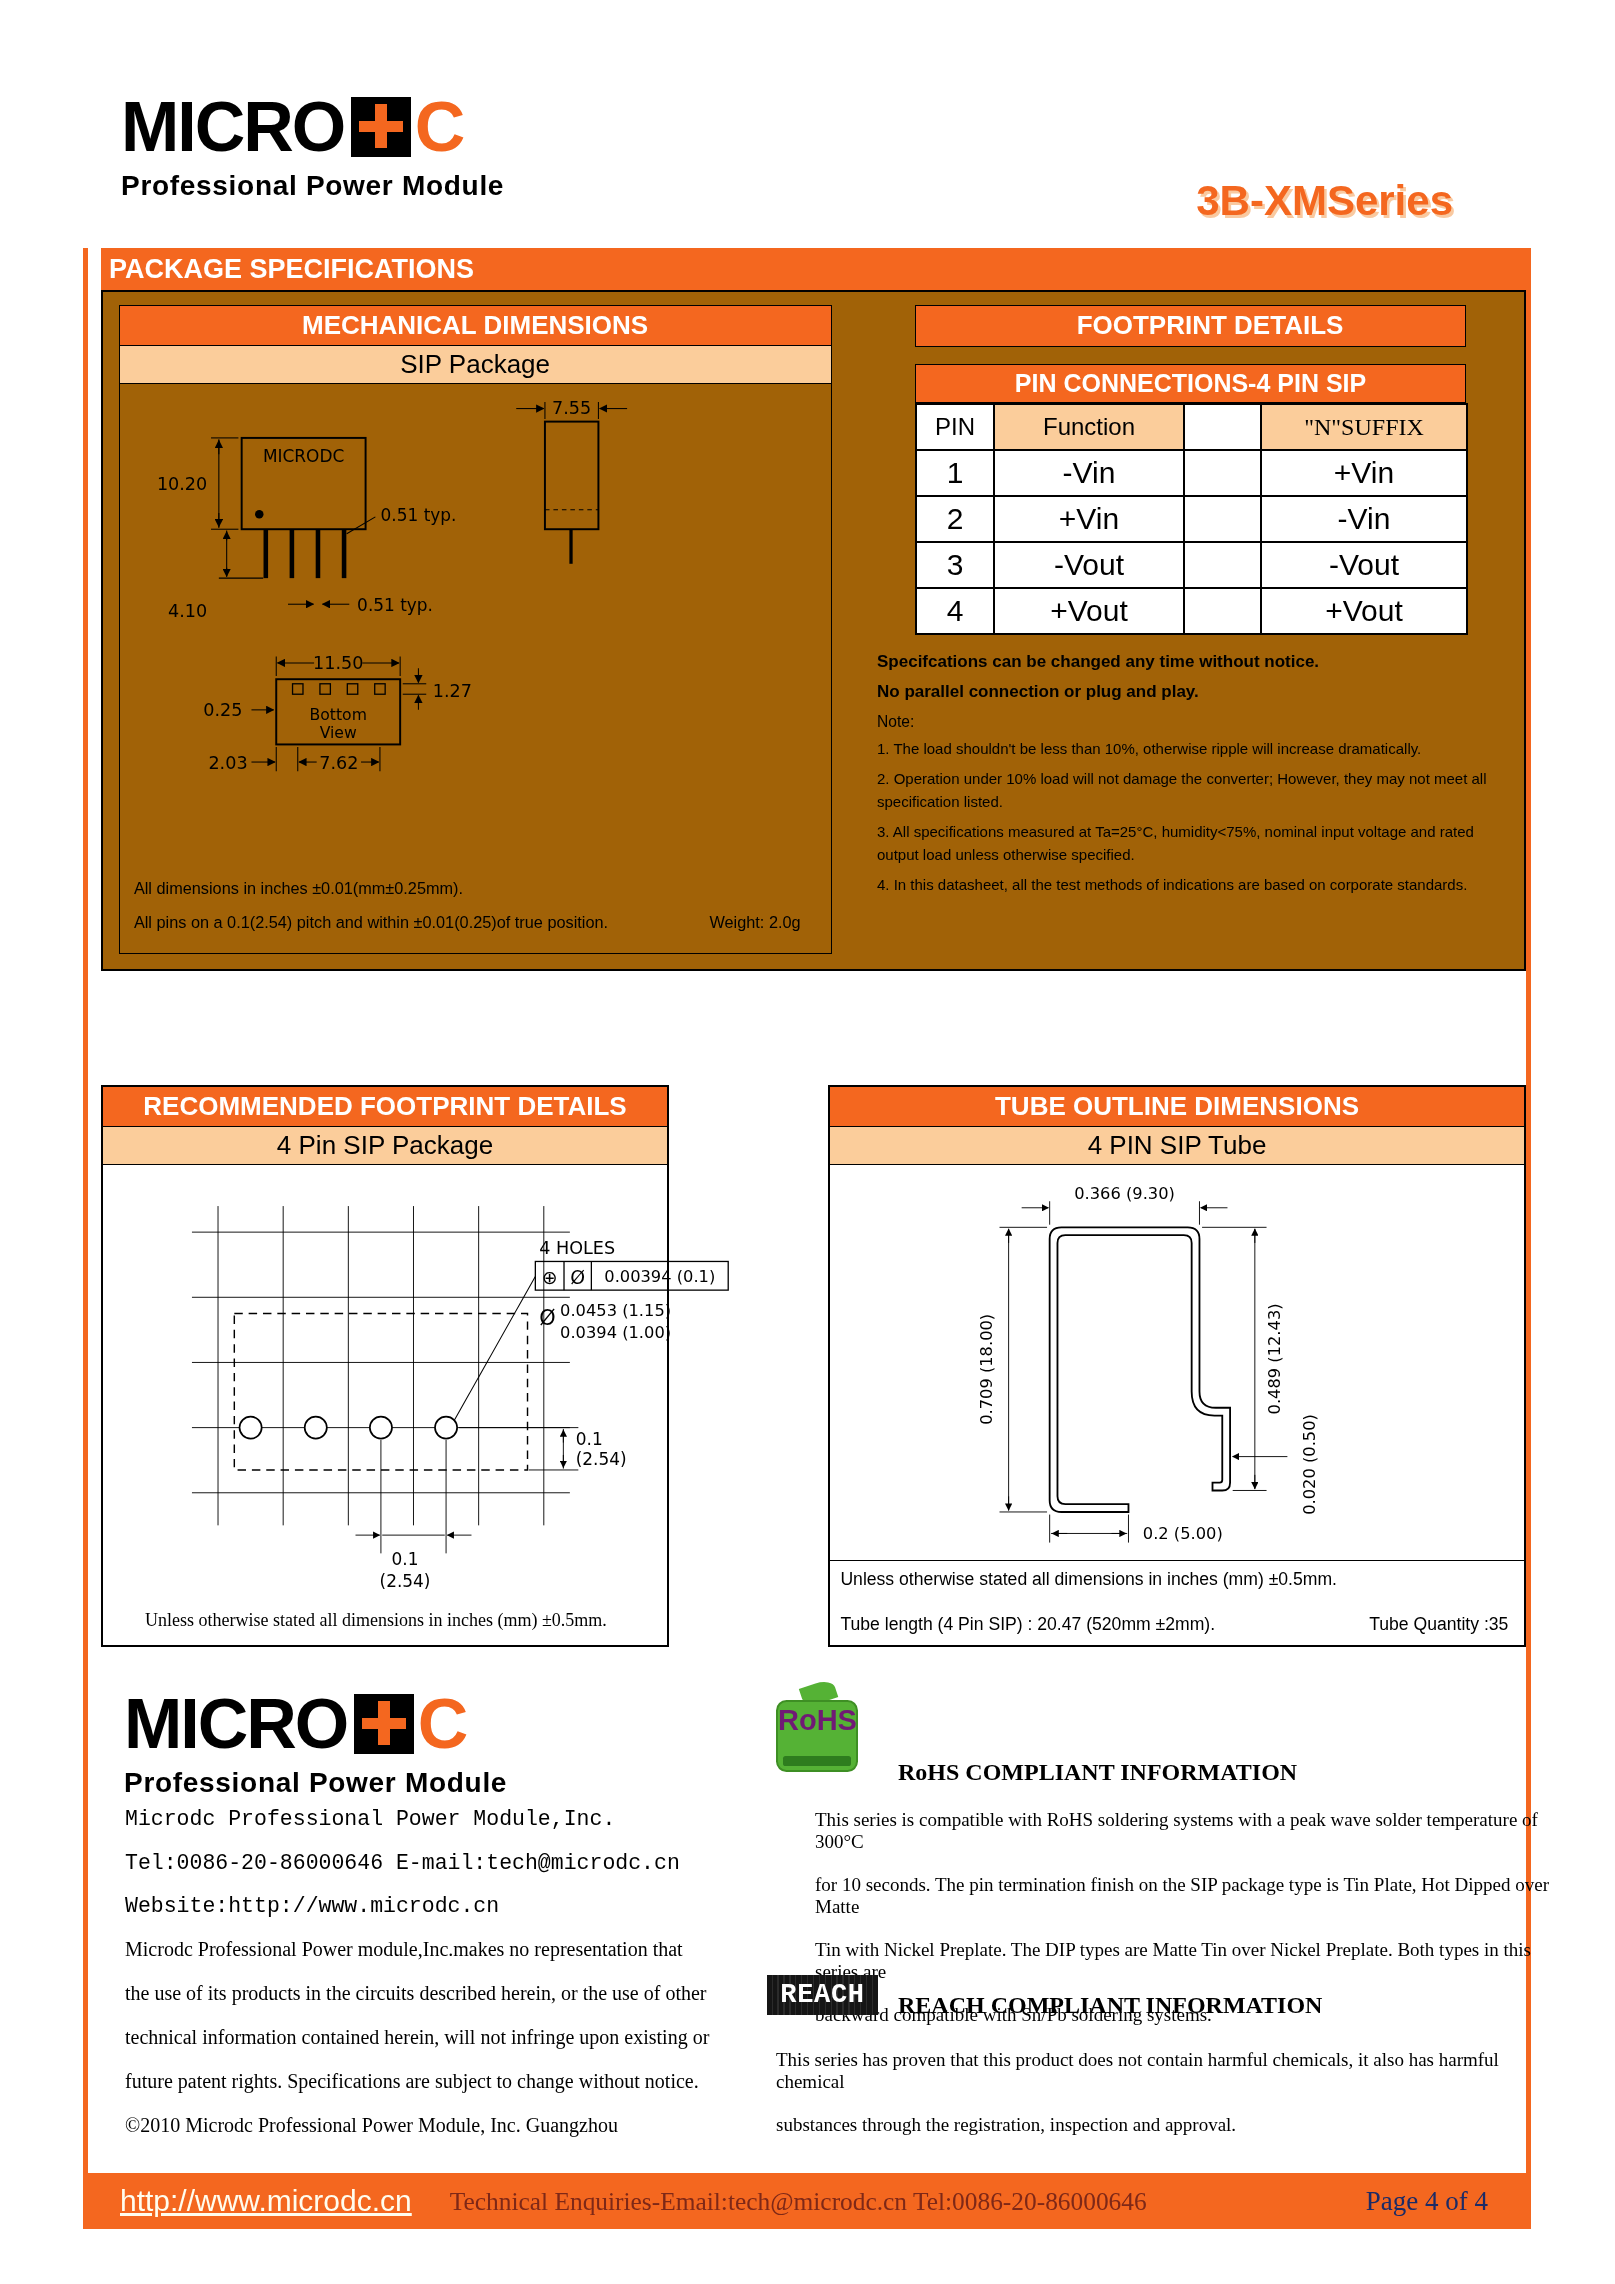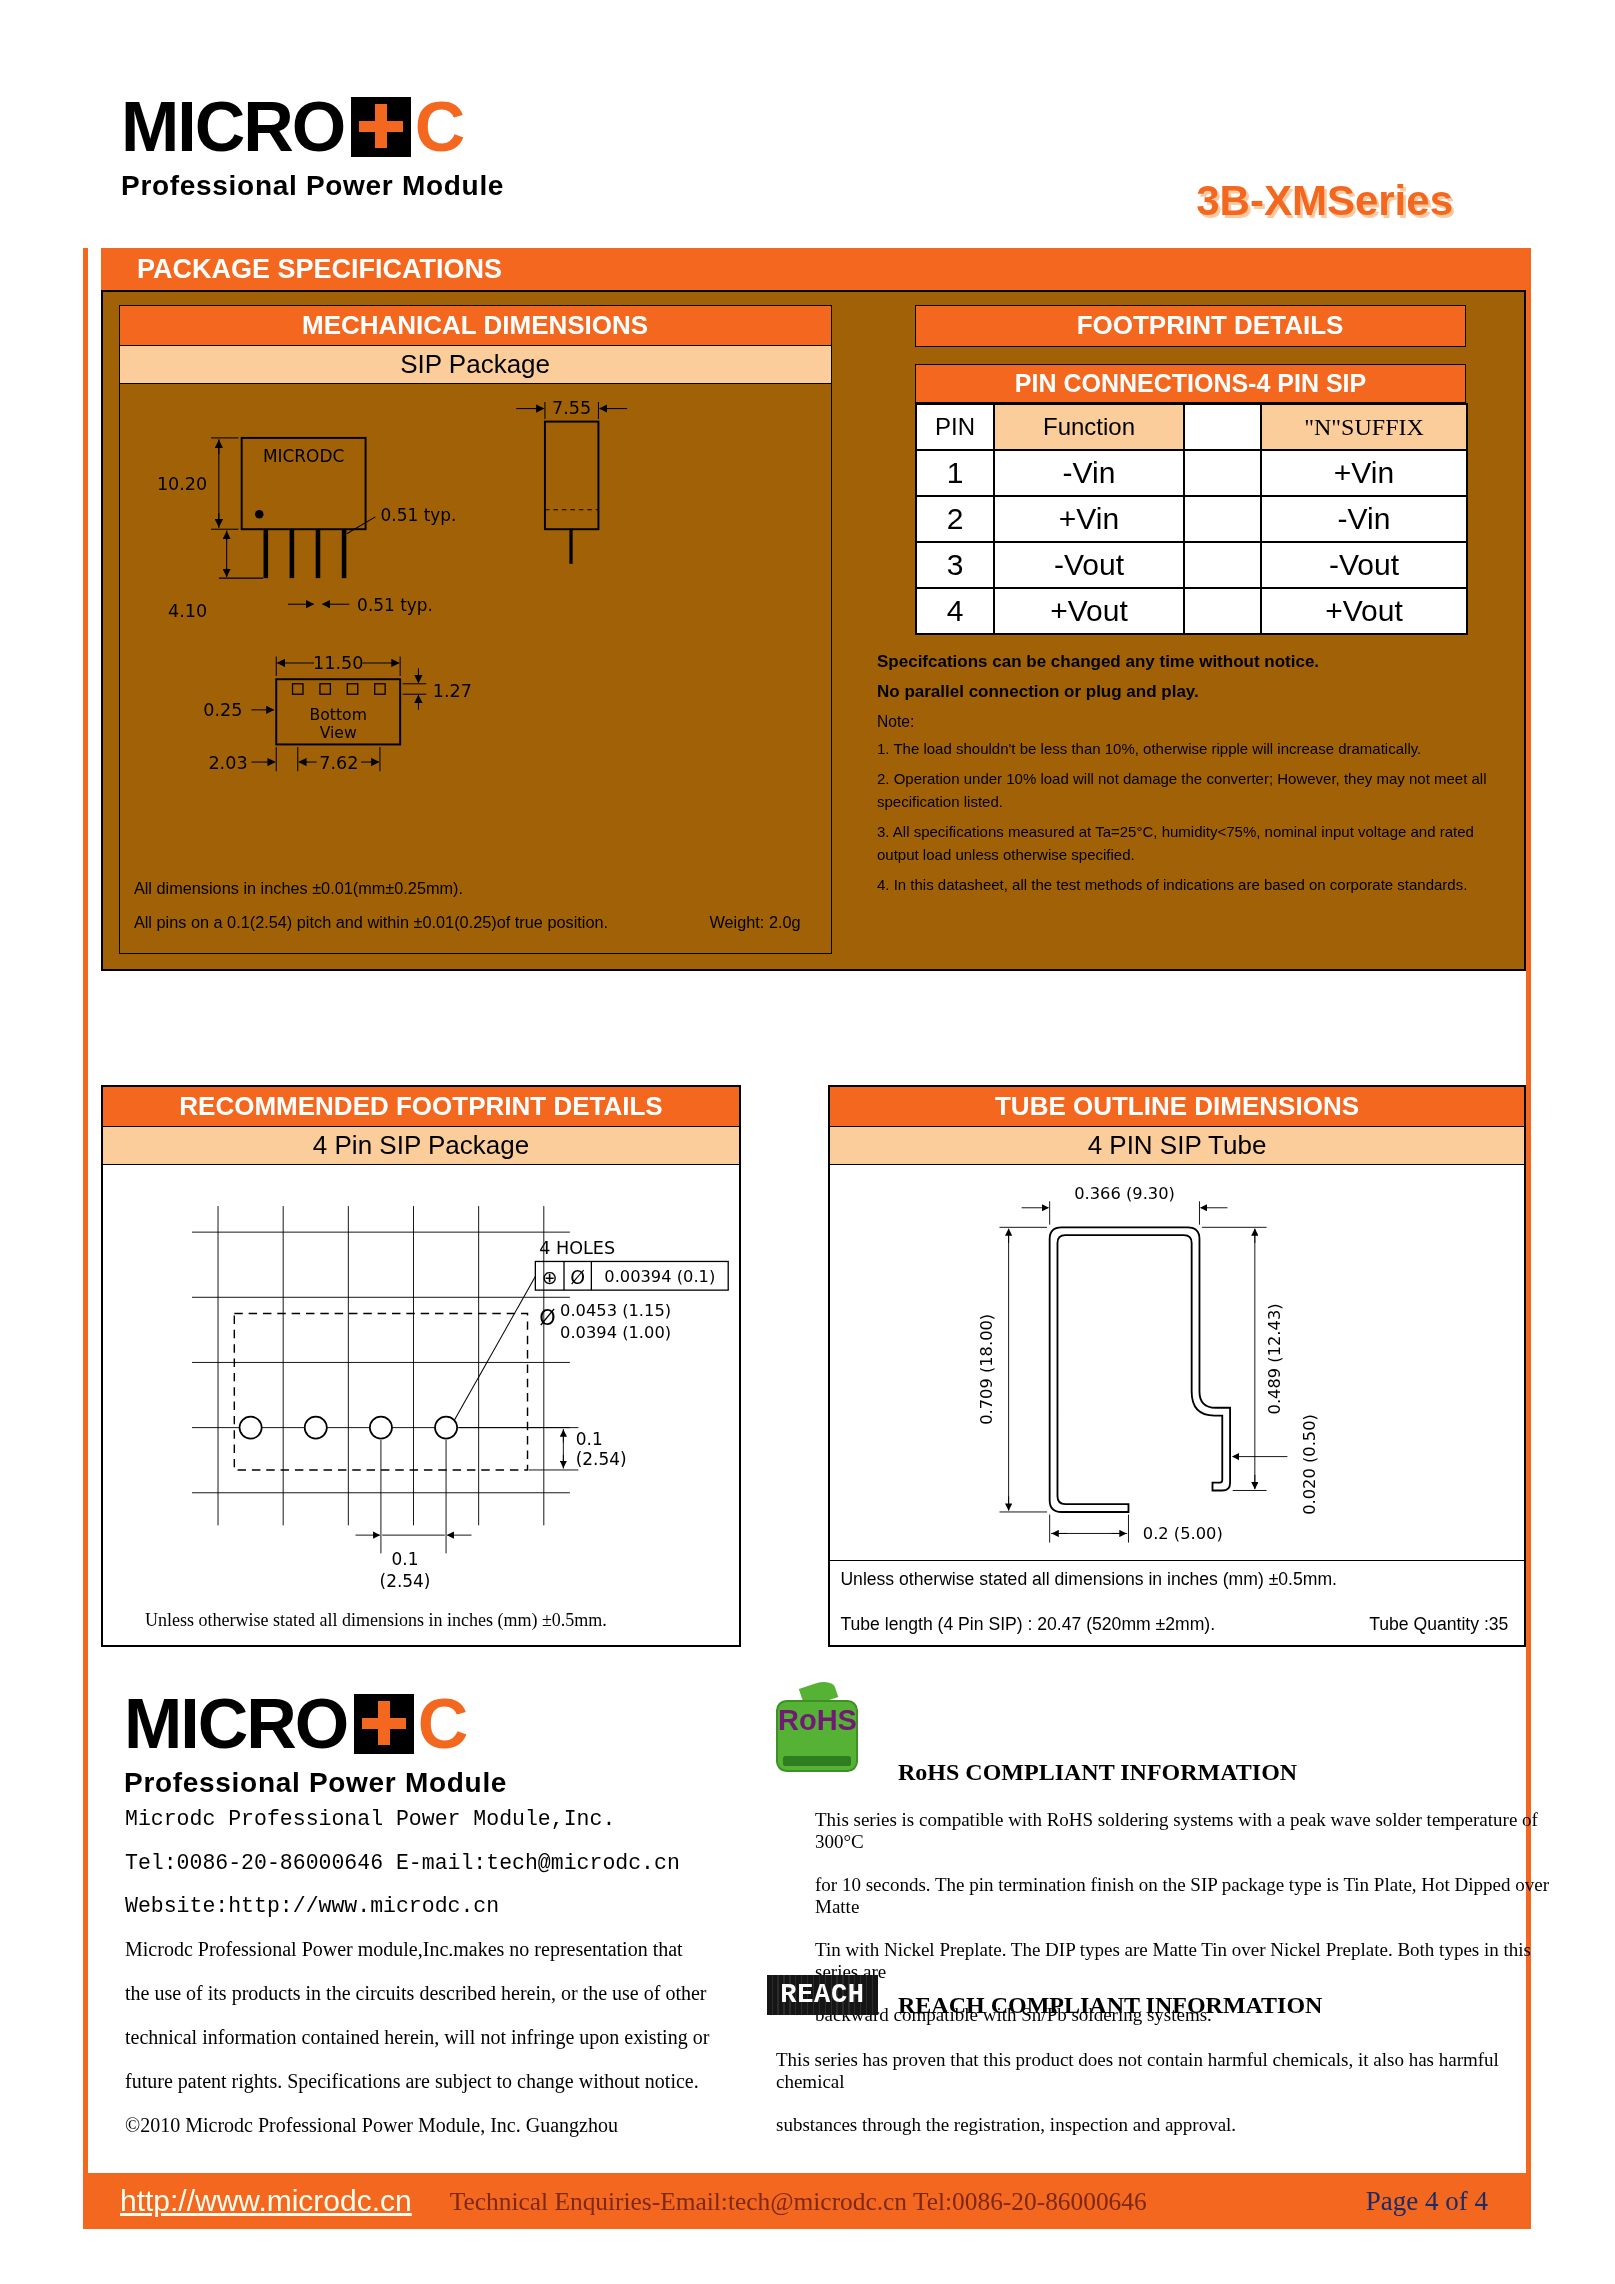--- a/index.html
+++ b/index.html
@@ -5,21 +5,21 @@
   * { margin:0; padding:0; box-sizing:border-box; }
   html,body { background:#ffffff; }
   .page { position:relative; width:1616px; height:2284px; background:#fff;
           font-family:"Liberation Sans", sans-serif; color:#000; overflow:hidden; }
 
   
   .side-frame { position:absolute; left:83px; top:248px; width:1448px; height:1981px;
                 border-left:5.2px solid #F4671F; border-right:5.2px solid #F4671F; pointer-events:none; }
   .banner { position:absolute; left:101px; top:248px; width:1425px; height:43px;
             background:#F4671F; color:#fff; font-weight:bold; font-size:27px;
-            line-height:42px; padding-left:36px; }
+            line-height:42px; padding-left:8px; }
 
   
   .logo { position:absolute; }
   .logo-1 { left:121px; top:90px; }
   .logo-2 { left:124px; top:1687px; }
   .logo-row { display:flex; align-items:center; height:73px; }
   .logo-micro { font-size:70px; font-weight:bold; letter-spacing:-2px; line-height:1; color:#000;text-align:right; }
   .logo-box { width:60px; height:60px; background:#000; position:relative; margin:0 3.9px 0 6.5px; }
   .logo-plus-h { position:absolute; left:7.8px; top:24px; width:44px; height:11.7px; background:#F4671F; }
   .logo-plus-v { position:absolute; left:24px; top:7.8px; width:11.7px; height:44px; background:#F4671F; }
@@ -55,21 +55,21 @@
   .pin-table td { font-size:30px; }
   .col-pin { width:78px; } .col-fn { width:190px; } .col-mid { width:77px; } .col-sfx { width:206px; }
   .peach { background:#FBCD9B !important; }
   .serif { font-family:"Liberation Serif", serif; }
   .fp-notes { margin-top:17px; width:631px; }
   .fp-notes .b { font-size:17px; font-weight:bold; margin-bottom:10.4px; }
   .fp-notes .nl { font-size:15.6px; margin-bottom:6.5px; }
   .fp-notes .n { font-size:15px; margin-bottom:6.5px; line-height:1.55; }
 
   
-  .rec-box { position:absolute; left:101px; top:1085px; width:640px; height:562px; border:2px solid #000; background:#fff; }
+  .rec-box { position:absolute; left:101px; top:1085px; width:568px; height:562px; border:2px solid #000; background:#fff; }
   .rec-svg { position:absolute; left:1.3px; top:83px; width:705px; height:424px; }
   .rec-note { position:absolute; left:42px; bottom:14.3px; font-family:"Liberation Serif", serif; font-size:18px; }
 
   .tube-box { position:absolute; left:828px; top:1085px; width:698px; height:562px; border:2px solid #000; background:#fff; }
   .tube-svg { position:absolute; left:1.3px; top:83px; width:692px; height:383px; }
   .tube-notes { position:absolute; left:0; right:0; bottom:0; height:85px; border-top:1.3px solid #000; }
   .tube-note1 { position:absolute; left:10.4px; top:7.8px; font-size:17.6px; }
   .tube-note2 { position:absolute; left:10.4px; bottom:10.4px; font-size:17.6px; }
   .tube-qty { position:absolute; right:15.6px; bottom:10.4px; font-size:17.6px; }
 

